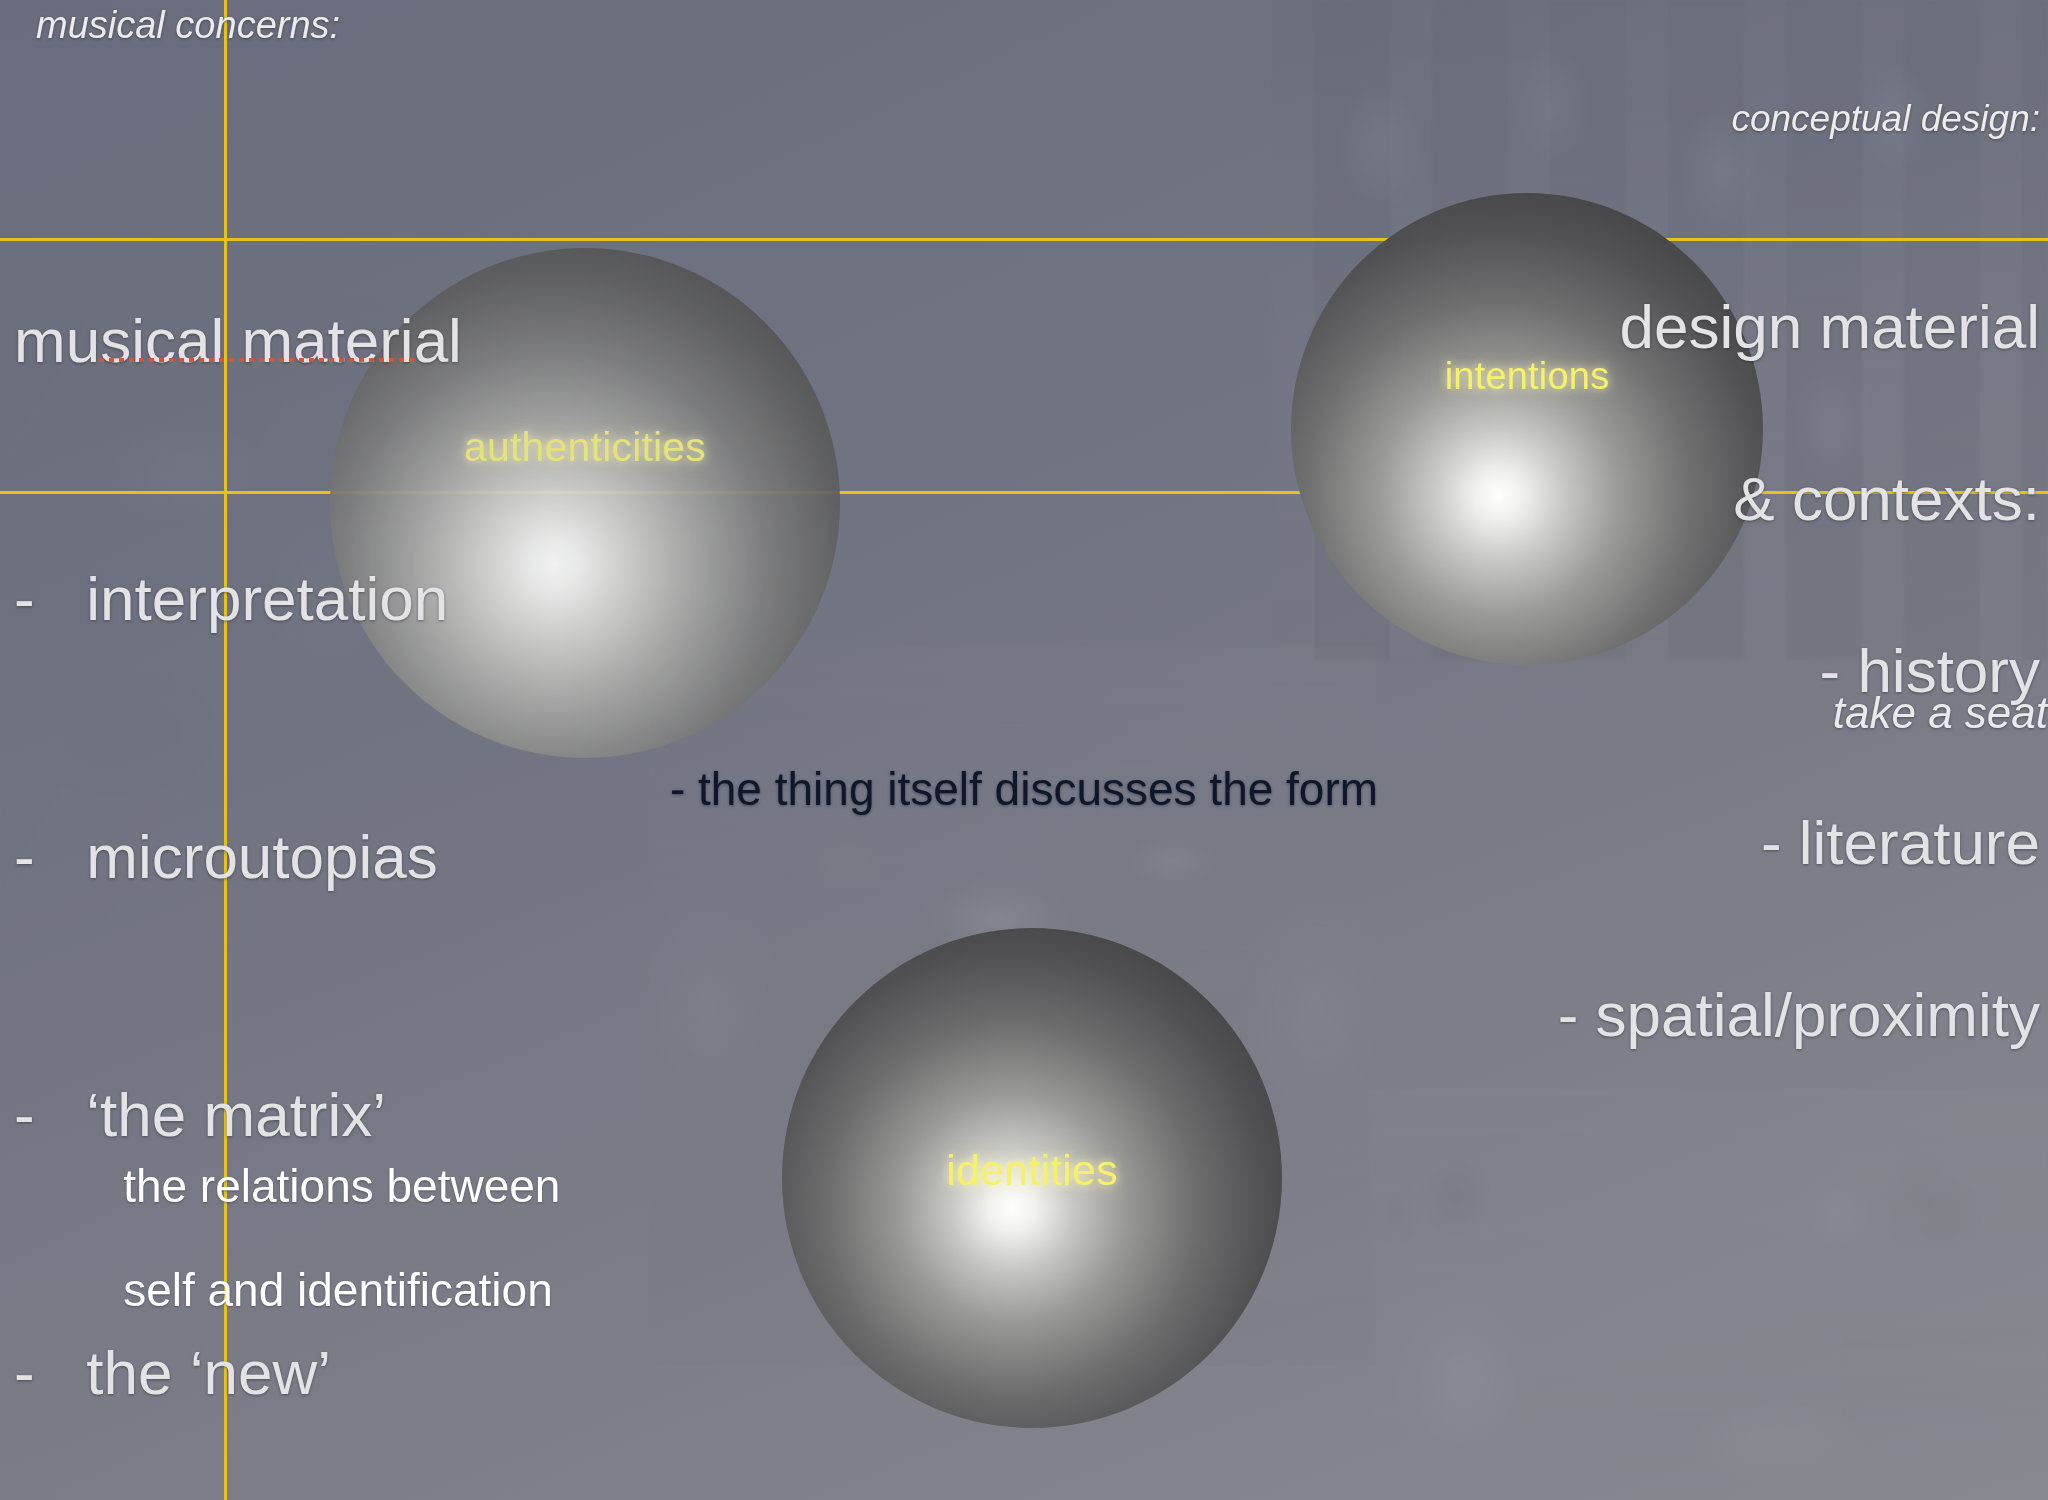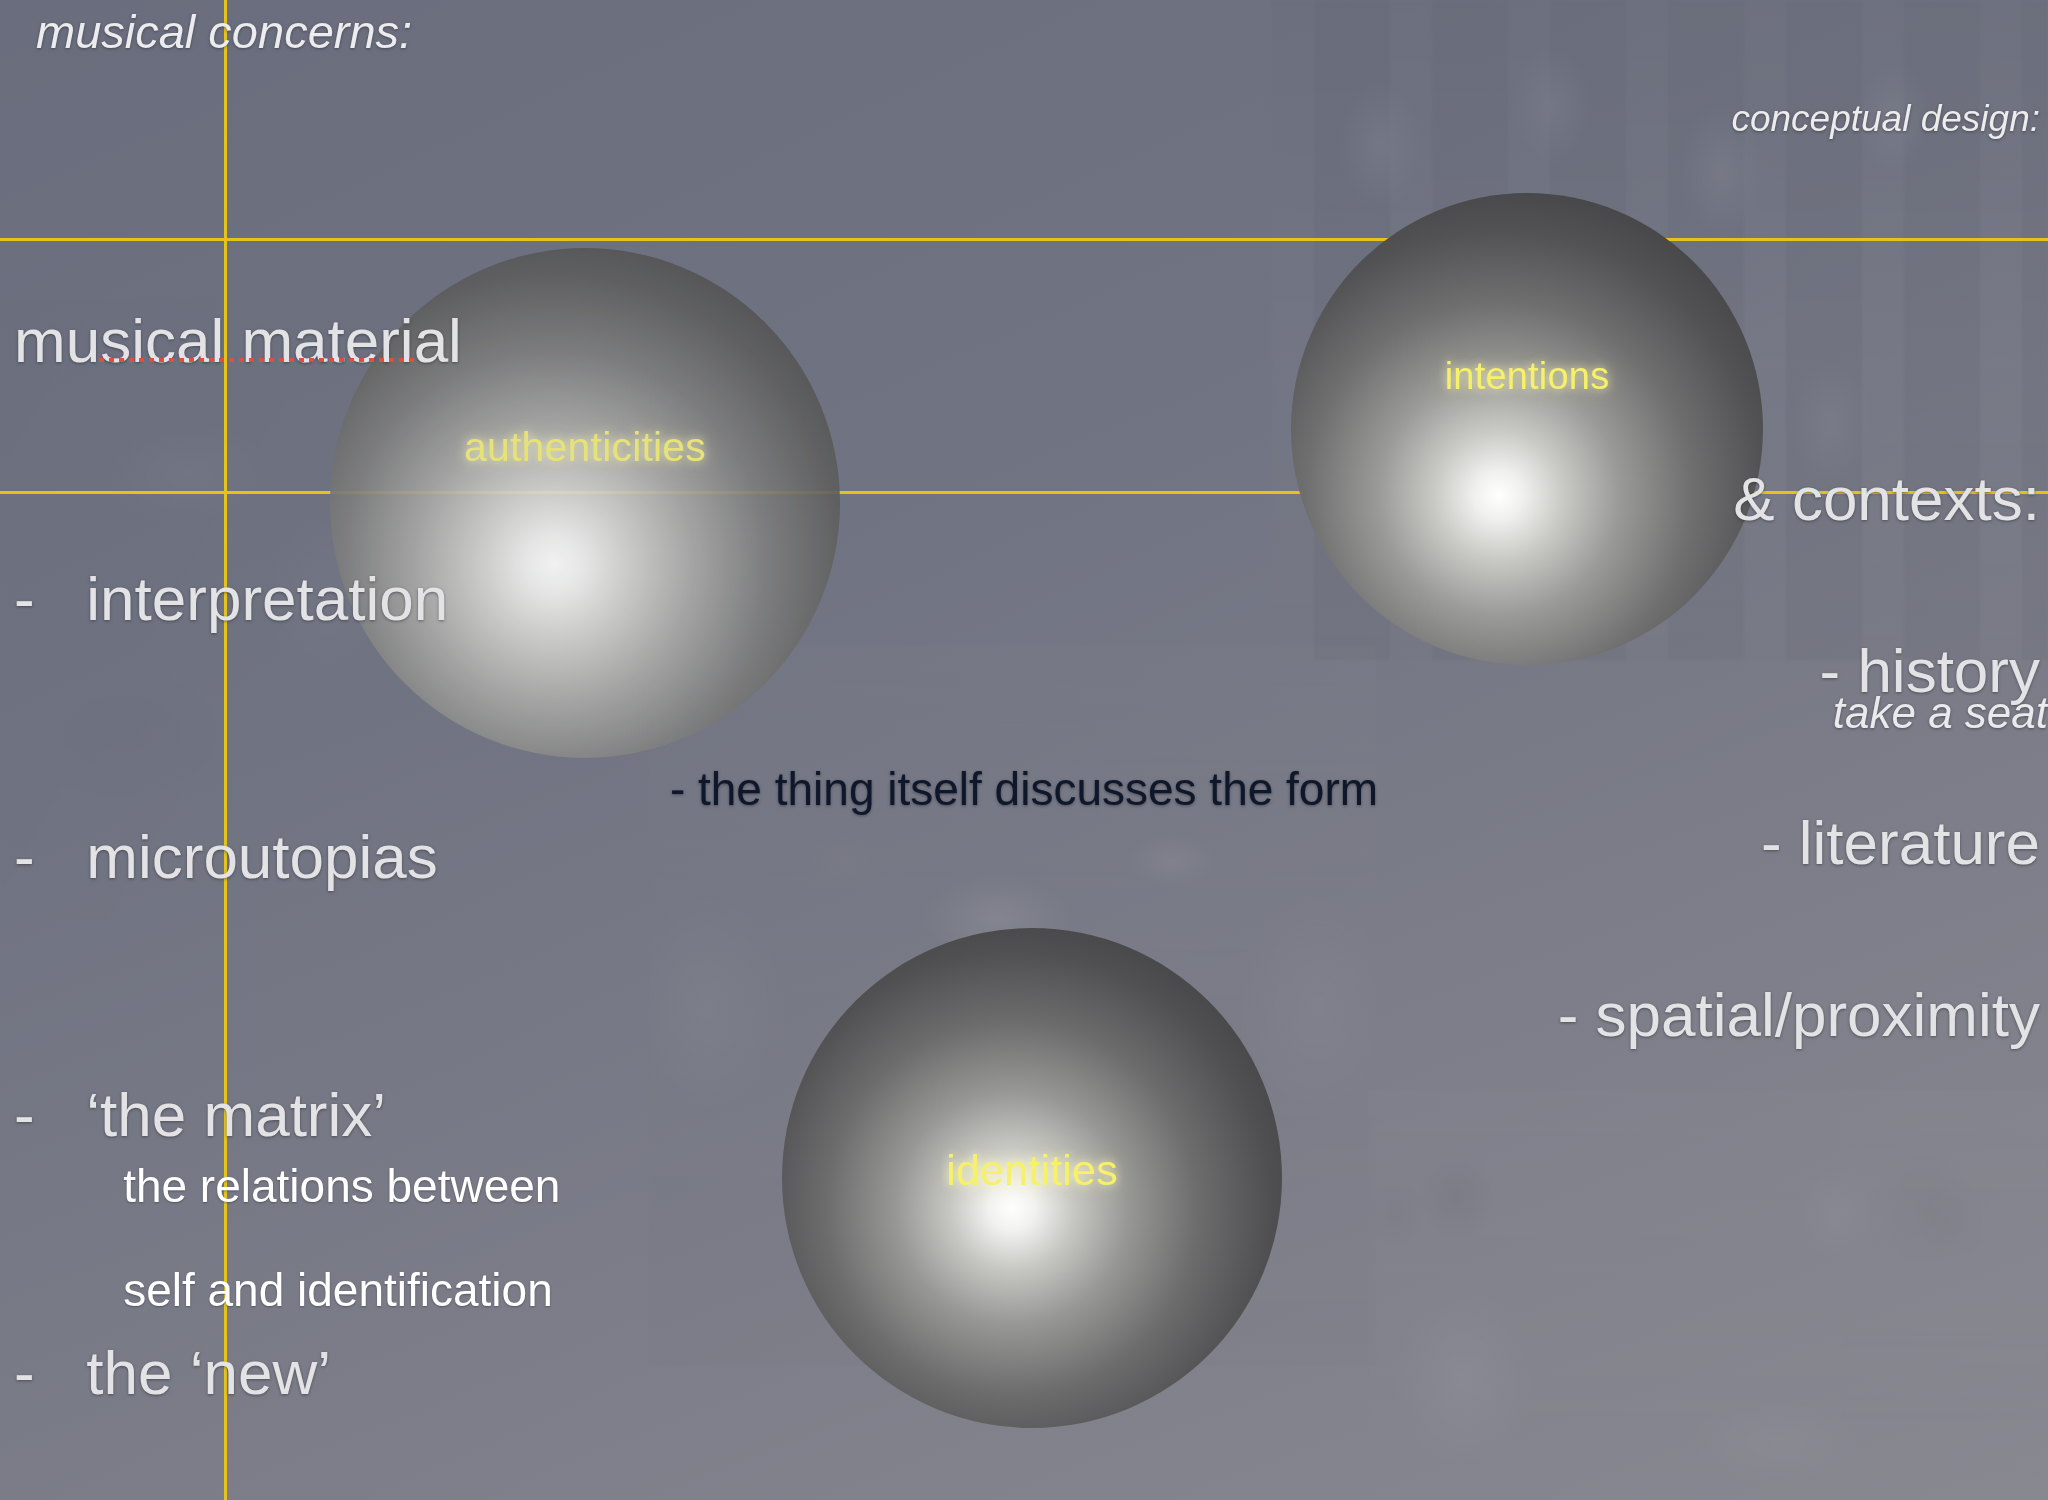--- a/index.html
+++ b/index.html
@@ -163,21 +163,21 @@
   .txt{
     position:absolute;
     color:#e8e8ea;
     text-shadow:0 1px 3px rgba(40,40,50,.55);
     white-space:pre;
   }
   .ital{font-style:italic;}
 
   #heading-musical-concerns{
     left:36px;top:4px;
-    font-size:47px;
+    font-size:38px;
     color:#ececee;
     text-align:right;
   }
   #list-musical{
     left:14px;top:126px;
     font-size:62px;
     line-height:86px;
     color:#e3e3e6;
   }
   #list-musical .item{position:relative;display:block;}
@@ -257,21 +257,21 @@
     <span class="item">-   interpretation</span>
     <span class="item">-   microutopias</span>
     <span class="item">-   ‘the matrix’</span>
     <span class="item">-   the ‘new’</span>
     <div class="spellcheck"></div>
   </div>
 
   <div class="txt ital" id="heading-conceptual-design">conceptual design:</div>
 
   <div class="txt" id="list-conceptual">
-    <br>
+    <span class="item">design material</span><br>
     <span class="item">&amp; contexts:</span><br>
     <span class="item">- history</span><br>
     <span class="item">- literature</span><br>
     <span class="item">- spatial/proximity</span>
   </div>
 
   <div class="txt ital" id="heading-take-a-seat">take a seat</div>
   <div class="txt" id="sub-take-a-seat">- the thing itself discusses the form</div>
 
   <div class="txt" id="caption-relations">

